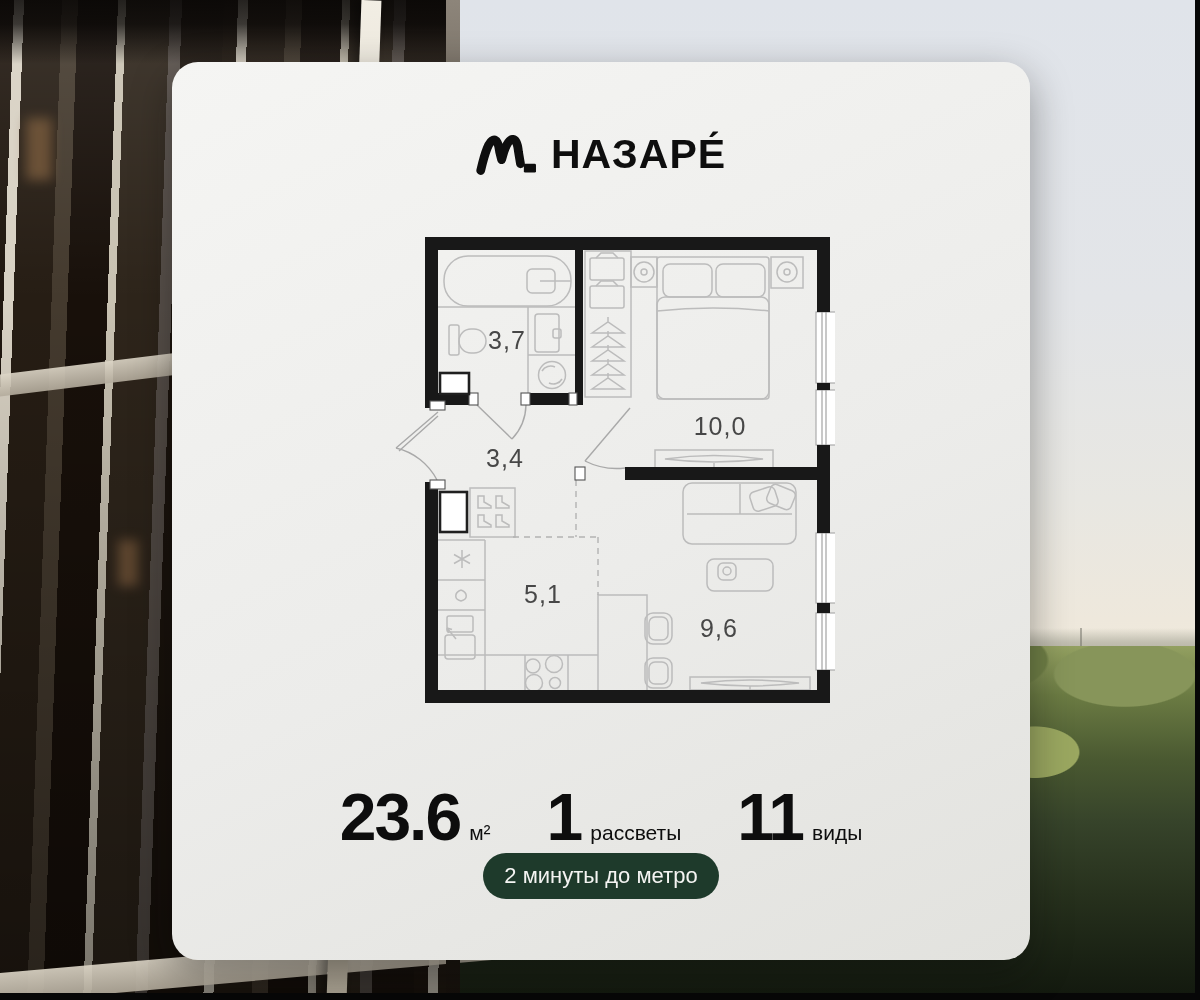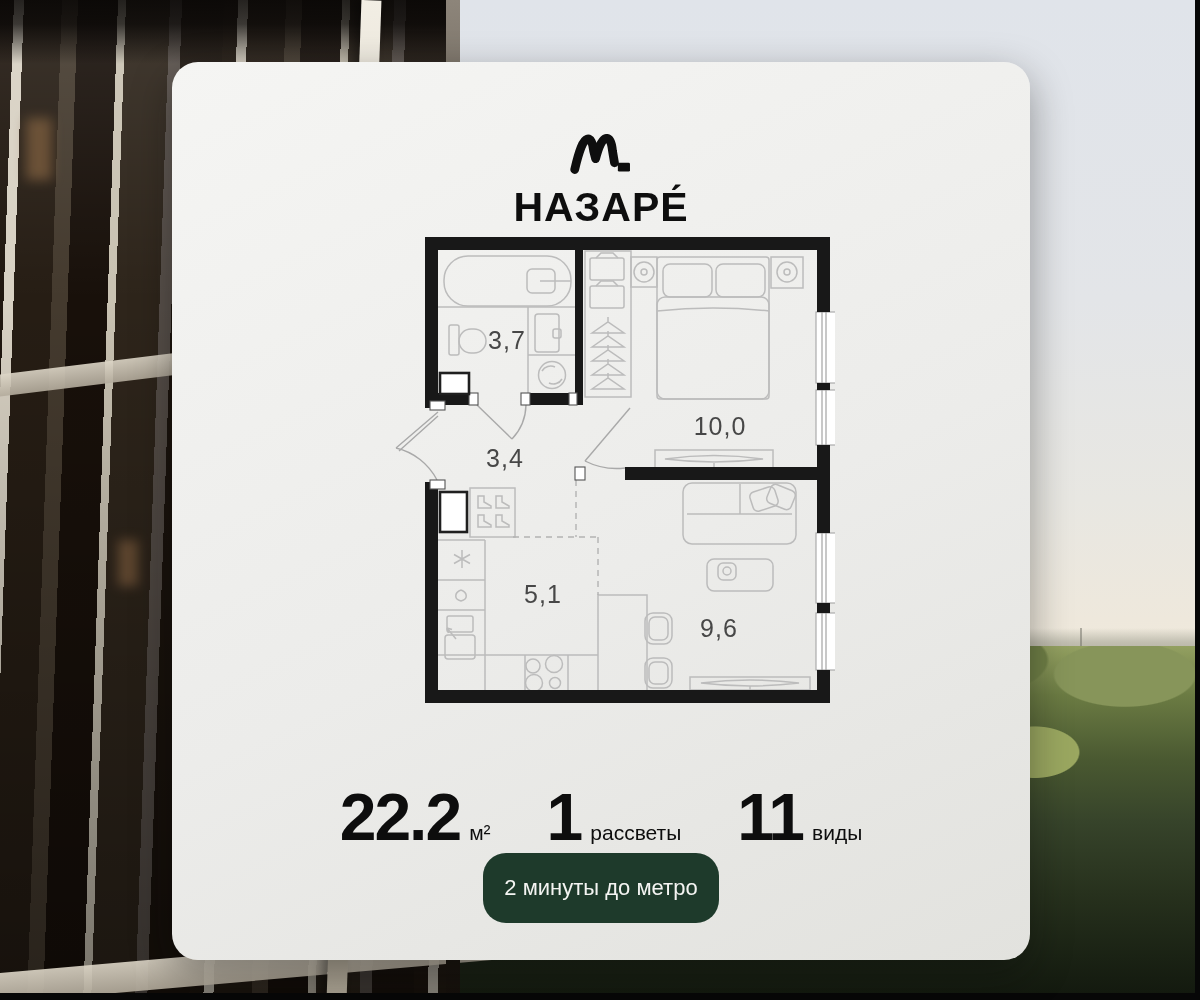--- a/index.html
+++ b/index.html
@@ -44,42 +44,42 @@
     background:linear-gradient(180deg,#f2eee4,#c9c2b2 60%,#a79f8f);box-shadow:-6px 0 10px rgba(0,0,0,.35);}
   .b-edge{position:absolute;right:0;top:0;width:14px;height:100%;
     background:linear-gradient(180deg,#8d857a,#3a322a 40%,#15100b);}
   .edge-bottom{position:absolute;left:0;right:0;bottom:0;height:7px;background:#070707;}
   .edge-right{position:absolute;right:0;top:0;width:5px;height:100%;background:#070707;}
 
   
   .card{position:absolute;left:172px;top:62px;width:858px;height:898px;border-radius:26px;
     background:linear-gradient(155deg,#f5f5f3 0%,#ececea 55%,#e2e2de 100%);
     box-shadow:0 14px 40px rgba(10,10,10,.38);}
-  .logo{position:absolute;top:72px;left:0;width:100%;display:flex;justify-content:center;align-items:center;gap:13px;flex-direction:column;}
+  .logo{position:absolute;top:72px;left:0;width:100%;display:flex;justify-content:center;align-items:center;gap:13px;}
   .logo-m{width:62px;height:40px;}
   .logo-text{font-size:41px;font-weight:800;letter-spacing:1px;color:#0e0e0e;line-height:1;}
 
   .plan{position:absolute;left:203px;top:175px;width:460px;height:466px;}
   .plan .furn{stroke:#bcbcbc;fill:none;stroke-width:1.5;}
   .plan .furn2{stroke:#a9a9a9;fill:none;stroke-width:1.4;}
   .plan .dash{stroke:#b3b3b3;fill:none;stroke-width:1.4;stroke-dasharray:6 5;}
   .plan .wall rect{fill:#181818;}
   .plan .jamb rect{fill:#ffffff;stroke:#555;stroke-width:1.1;}
   .plan .sill{fill:#ffffff;stroke:#a5a5a5;stroke-width:1.1;}
   .plan .glaz{stroke:#9c9c9c;fill:none;stroke-width:1.1;}
   .plan .shaft rect{fill:#ffffff;stroke:#1f1f1f;stroke-width:2.6;}
   .plan .rtext{font-family:"Liberation Sans",sans-serif;font-size:25px;fill:#474747;letter-spacing:1px;}
 
   .stats{position:absolute;top:722px;left:0;width:100%;display:flex;justify-content:center;align-items:baseline;gap:56px;}
   .stat{display:flex;align-items:baseline;gap:9px;}
   .stat-num{font-size:66px;font-weight:800;letter-spacing:-2px;color:#0d0d0d;line-height:1;}
   .stat-unit{font-size:21px;font-weight:500;color:#0d0d0d;}
 
   .badges{position:absolute;top:791px;left:0;width:100%;display:flex;justify-content:center;gap:12px;}
-  .badge{height:46px;line-height:46px;padding:12px 21px;border-radius:23px;
+  .badge{height:46px;line-height:46px;padding:0 21px;border-radius:23px;
     background:#1e3a2b;color:#f4f4f2;font-size:22px;white-space:nowrap;}
 </style>
 </head>
 <body>
 
 <div class="bg">
   <div class="sky"></div>
   <div class="pylons"></div>
   <div class="forest"></div>
   <div class="building">
@@ -234,21 +234,21 @@
       <text class="rtext" x="82" y="112" text-anchor="middle">3,7</text>
       <text class="rtext" x="80" y="230" text-anchor="middle">3,4</text>
       <text class="rtext" x="295" y="198" text-anchor="middle">10,0</text>
       <text class="rtext" x="118" y="366" text-anchor="middle">5,1</text>
       <text class="rtext" x="294" y="400" text-anchor="middle">9,6</text>
     </g>
   </svg>
 
   <div class="stats">
     <div class="stat">
-      <span class="stat-num">22.2</span>
+      <span class="stat-num">23.6</span>
       <span class="stat-unit">м²</span>
     </div>
     <div class="stat">
       <span class="stat-num">1</span>
       <span class="stat-unit">рассветы</span>
     </div>
     <div class="stat">
       <span class="stat-num">11</span>
       <span class="stat-unit">виды</span>
     </div>

